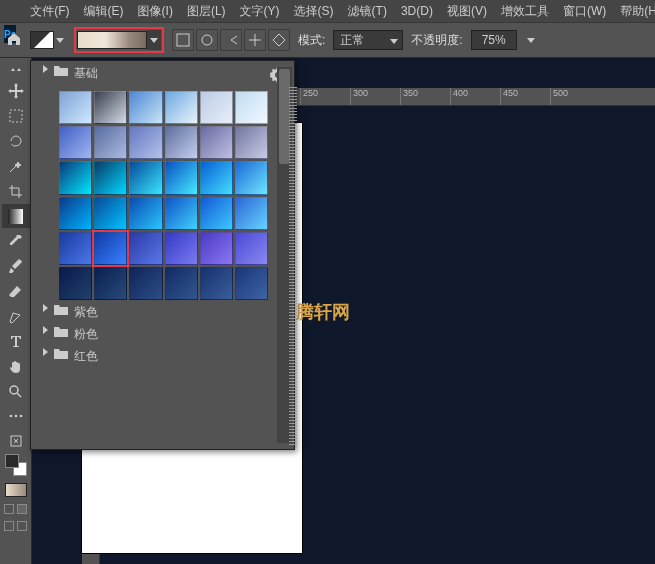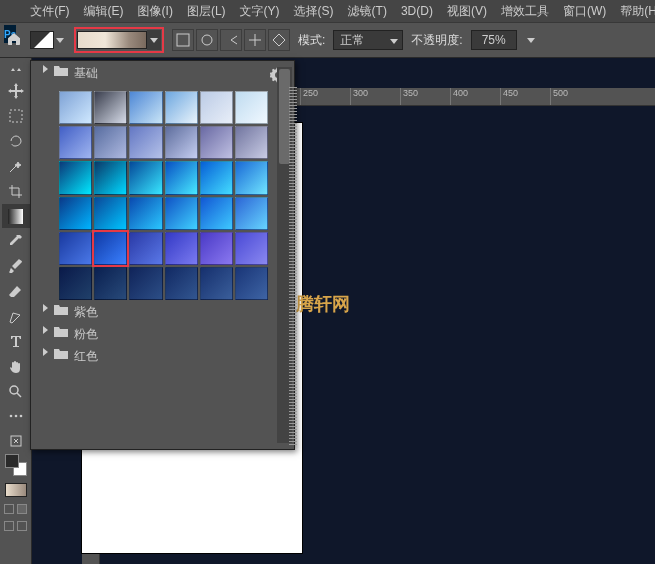--- a/index.html
+++ b/index.html
@@ -32,21 +32,21 @@
   .hgrad-th { width:22px; height:14px; background:linear-gradient(90deg,#e8dccb,#9a8a7d); border:1px solid #222; margin-top:6px;}
   .mode-row { display:flex; gap:3px; margin-top:6px;}
   .mode-row div{ width:10px; height:10px; border:1px solid #888;}
   .canvas-area { position:absolute; left:32px; top:58px; right:0; bottom:0; background:#0f172a; }
   .rulers-area { position:absolute; left:50px; top:30px; right:0; bottom:0;}
   .ruler-h { height:18px; background:#535353; display:flex; align-items:flex-end; position:absolute; top:0; left:18px; right:0; overflow:hidden; border-bottom:1px solid #333;}
   .ruler-h span{ width:50px; flex-shrink:0; font-size:9px; color:#bbb; padding-left:2px; border-left:1px solid #777; height:100%; position:relative;}
   .ruler-v { width:18px; background:#535353; position:absolute; left:0; top:18px; bottom:0; border-right:1px solid #333;}
   .ruler-v span{ display:block; height:50px; font-size:9px; color:#bbb; writing-mode:vertical-lr; padding-top:2px; border-top:1px solid #777;}
   .paper { position:absolute; left:50px; top:65px; width:220px; height:430px; background:#fff; box-shadow:0 0 0 1px #000;}
-  .watermark { position:absolute; left:230px; top:232px; display:flex; align-items:center; gap:6px;}
+  .watermark { position:absolute; left:230px; top:240px; display:flex; align-items:center; gap:6px;}
   .watermark svg { display:block; }
   .wm-text { font-size:18px; font-weight:bold; color:#d8a54a; }
   .panel { position:absolute; left:30px; top:60px; width:265px; height:390px; background:#535353; border:1px solid #222; box-shadow:2px 2px 6px rgba(0,0,0,.5); z-index:50;}
   .gear { position:absolute; right:8px; top:6px; }
   .scrollbar { position:absolute; right:2px; top:6px; bottom:6px; width:15px; background:#434343; }
   .scrollbar .thumb{ position:absolute; left:2px; right:2px; top:2px; height:95px; background:#6a6a6a; border-radius:2px;}
   .tree { position:absolute; left:4px; right:22px; top:4px; bottom:4px; overflow:hidden;}
   .tree-row { display:flex; align-items:flex-start; height:22px; gap:6px; padding-left:8px;}
   .tree-row.sel-hl { border:2px solid #e63946; margin:2px 4px 2px 2px; }
   .caret { width:0; height:0; border-top:4px solid transparent; border-bottom:4px solid transparent; border-left:5px solid #ccc; }

